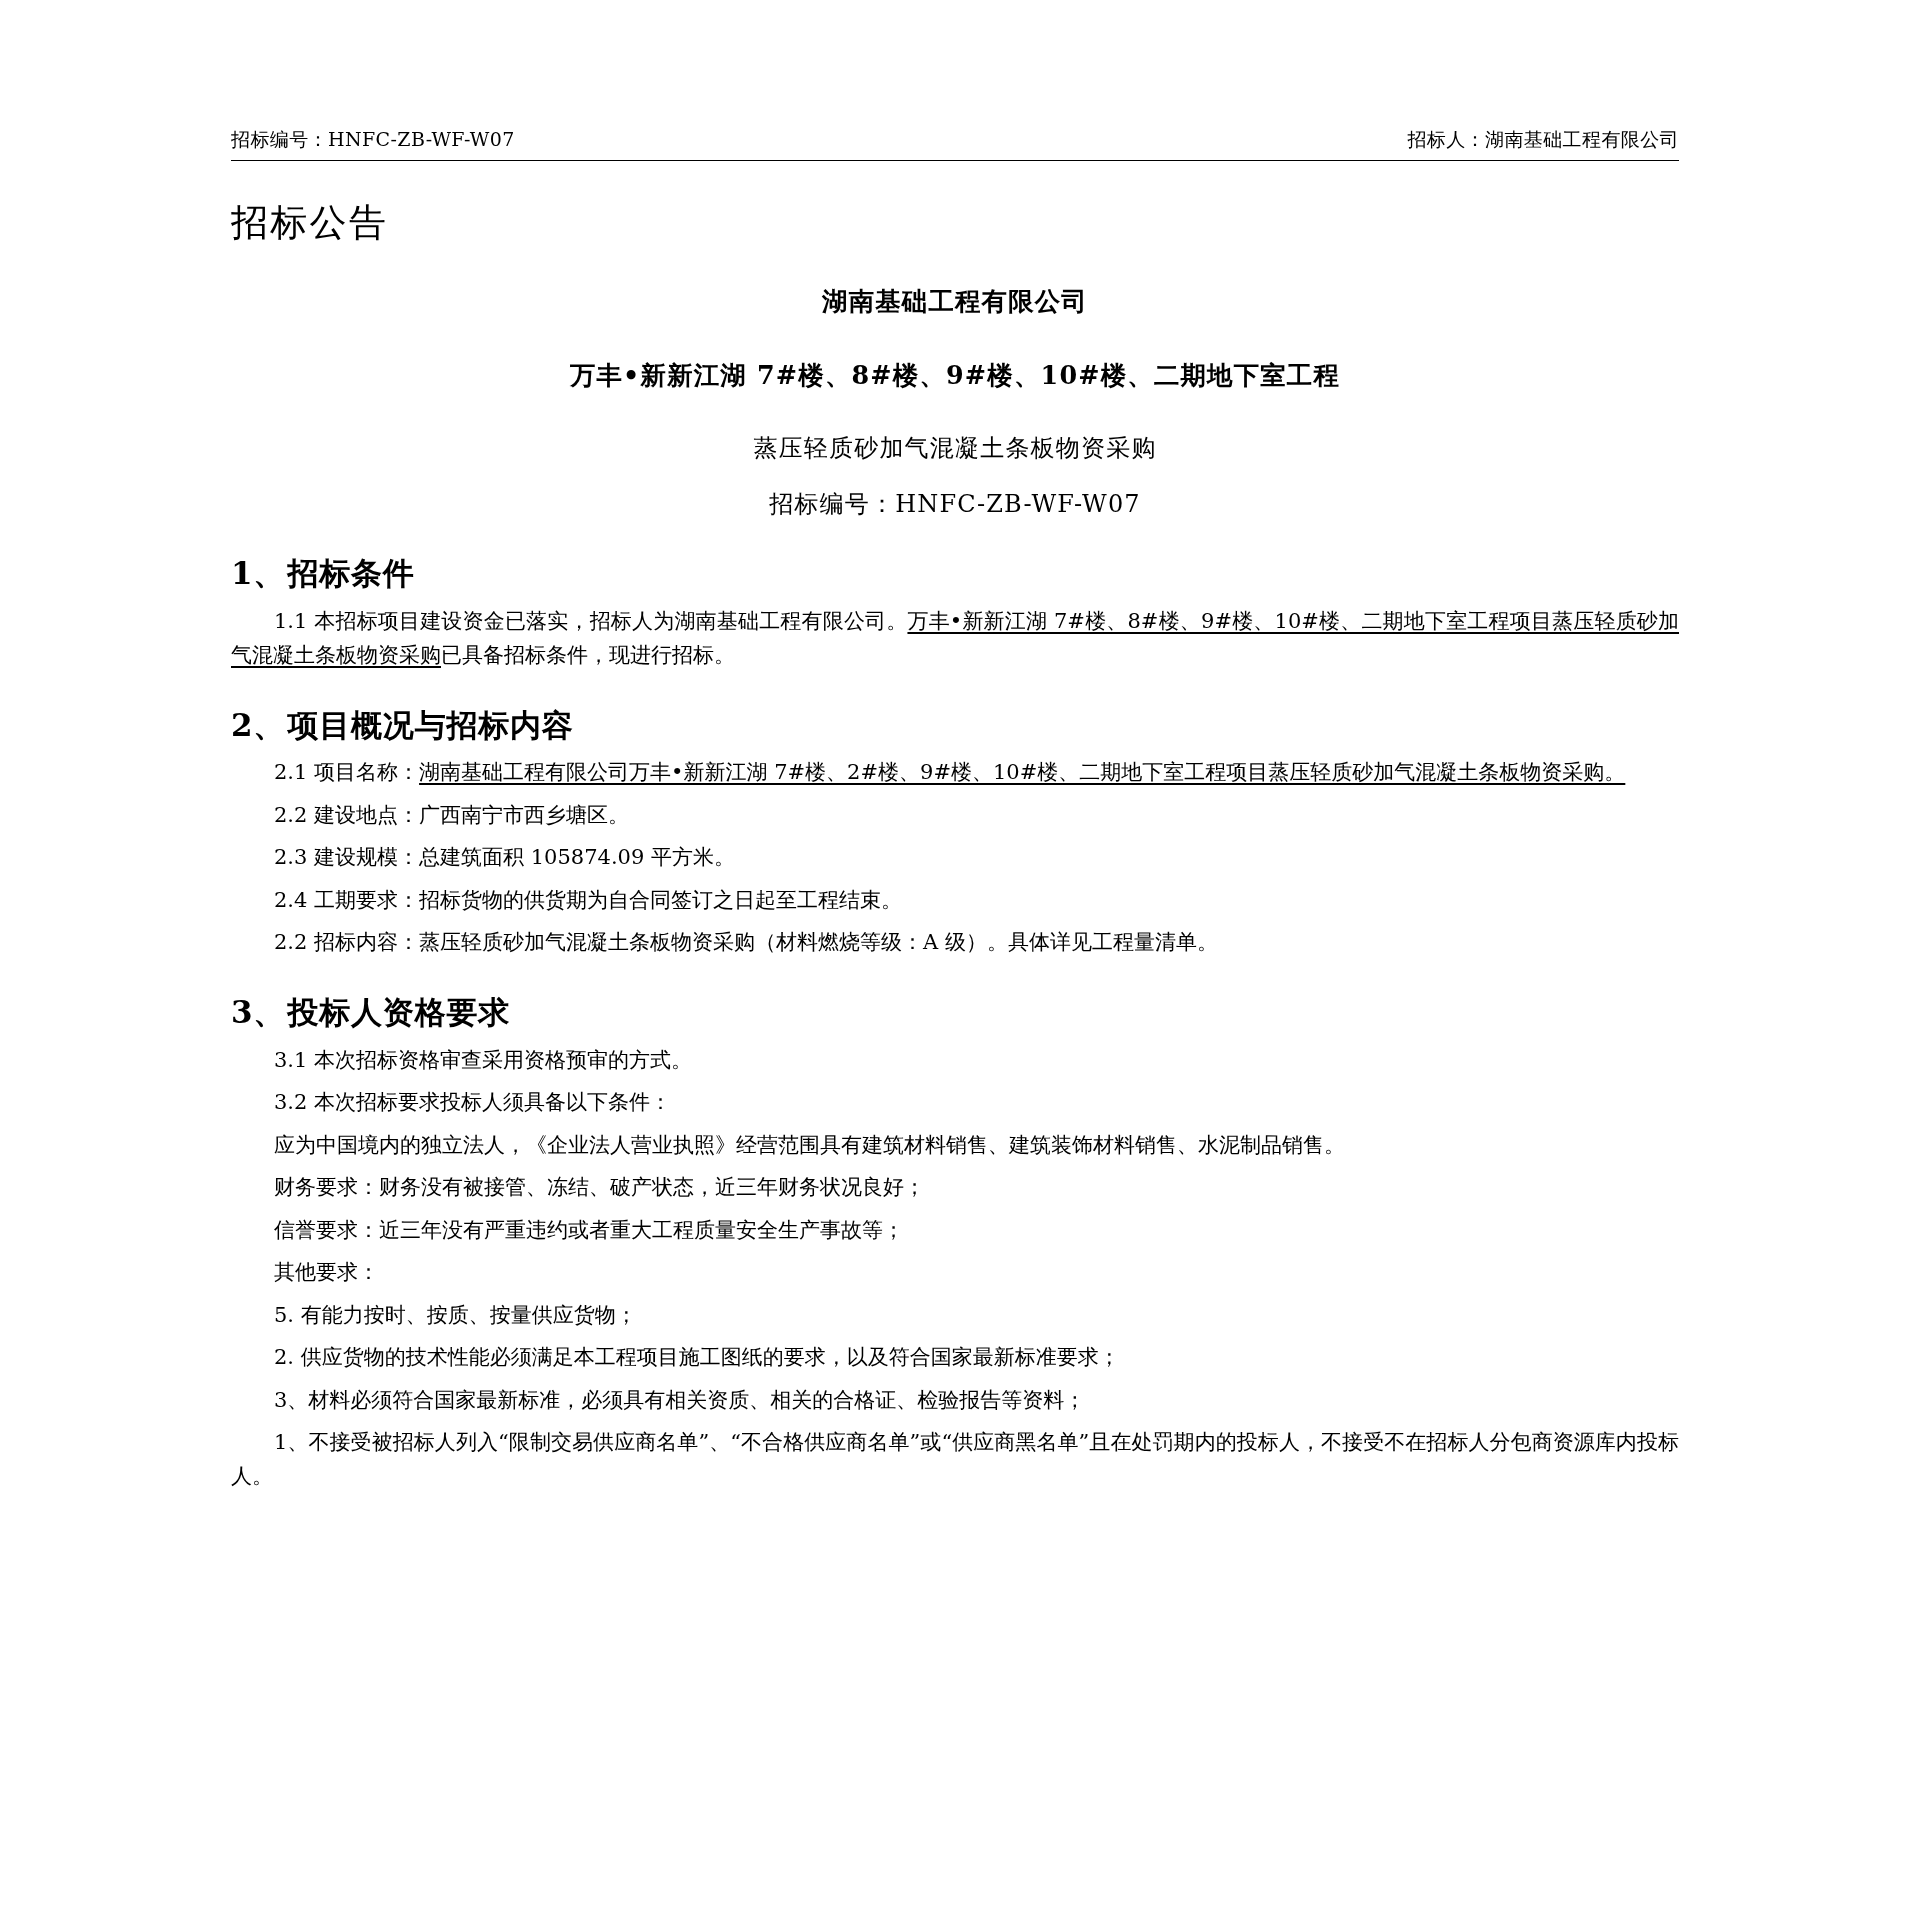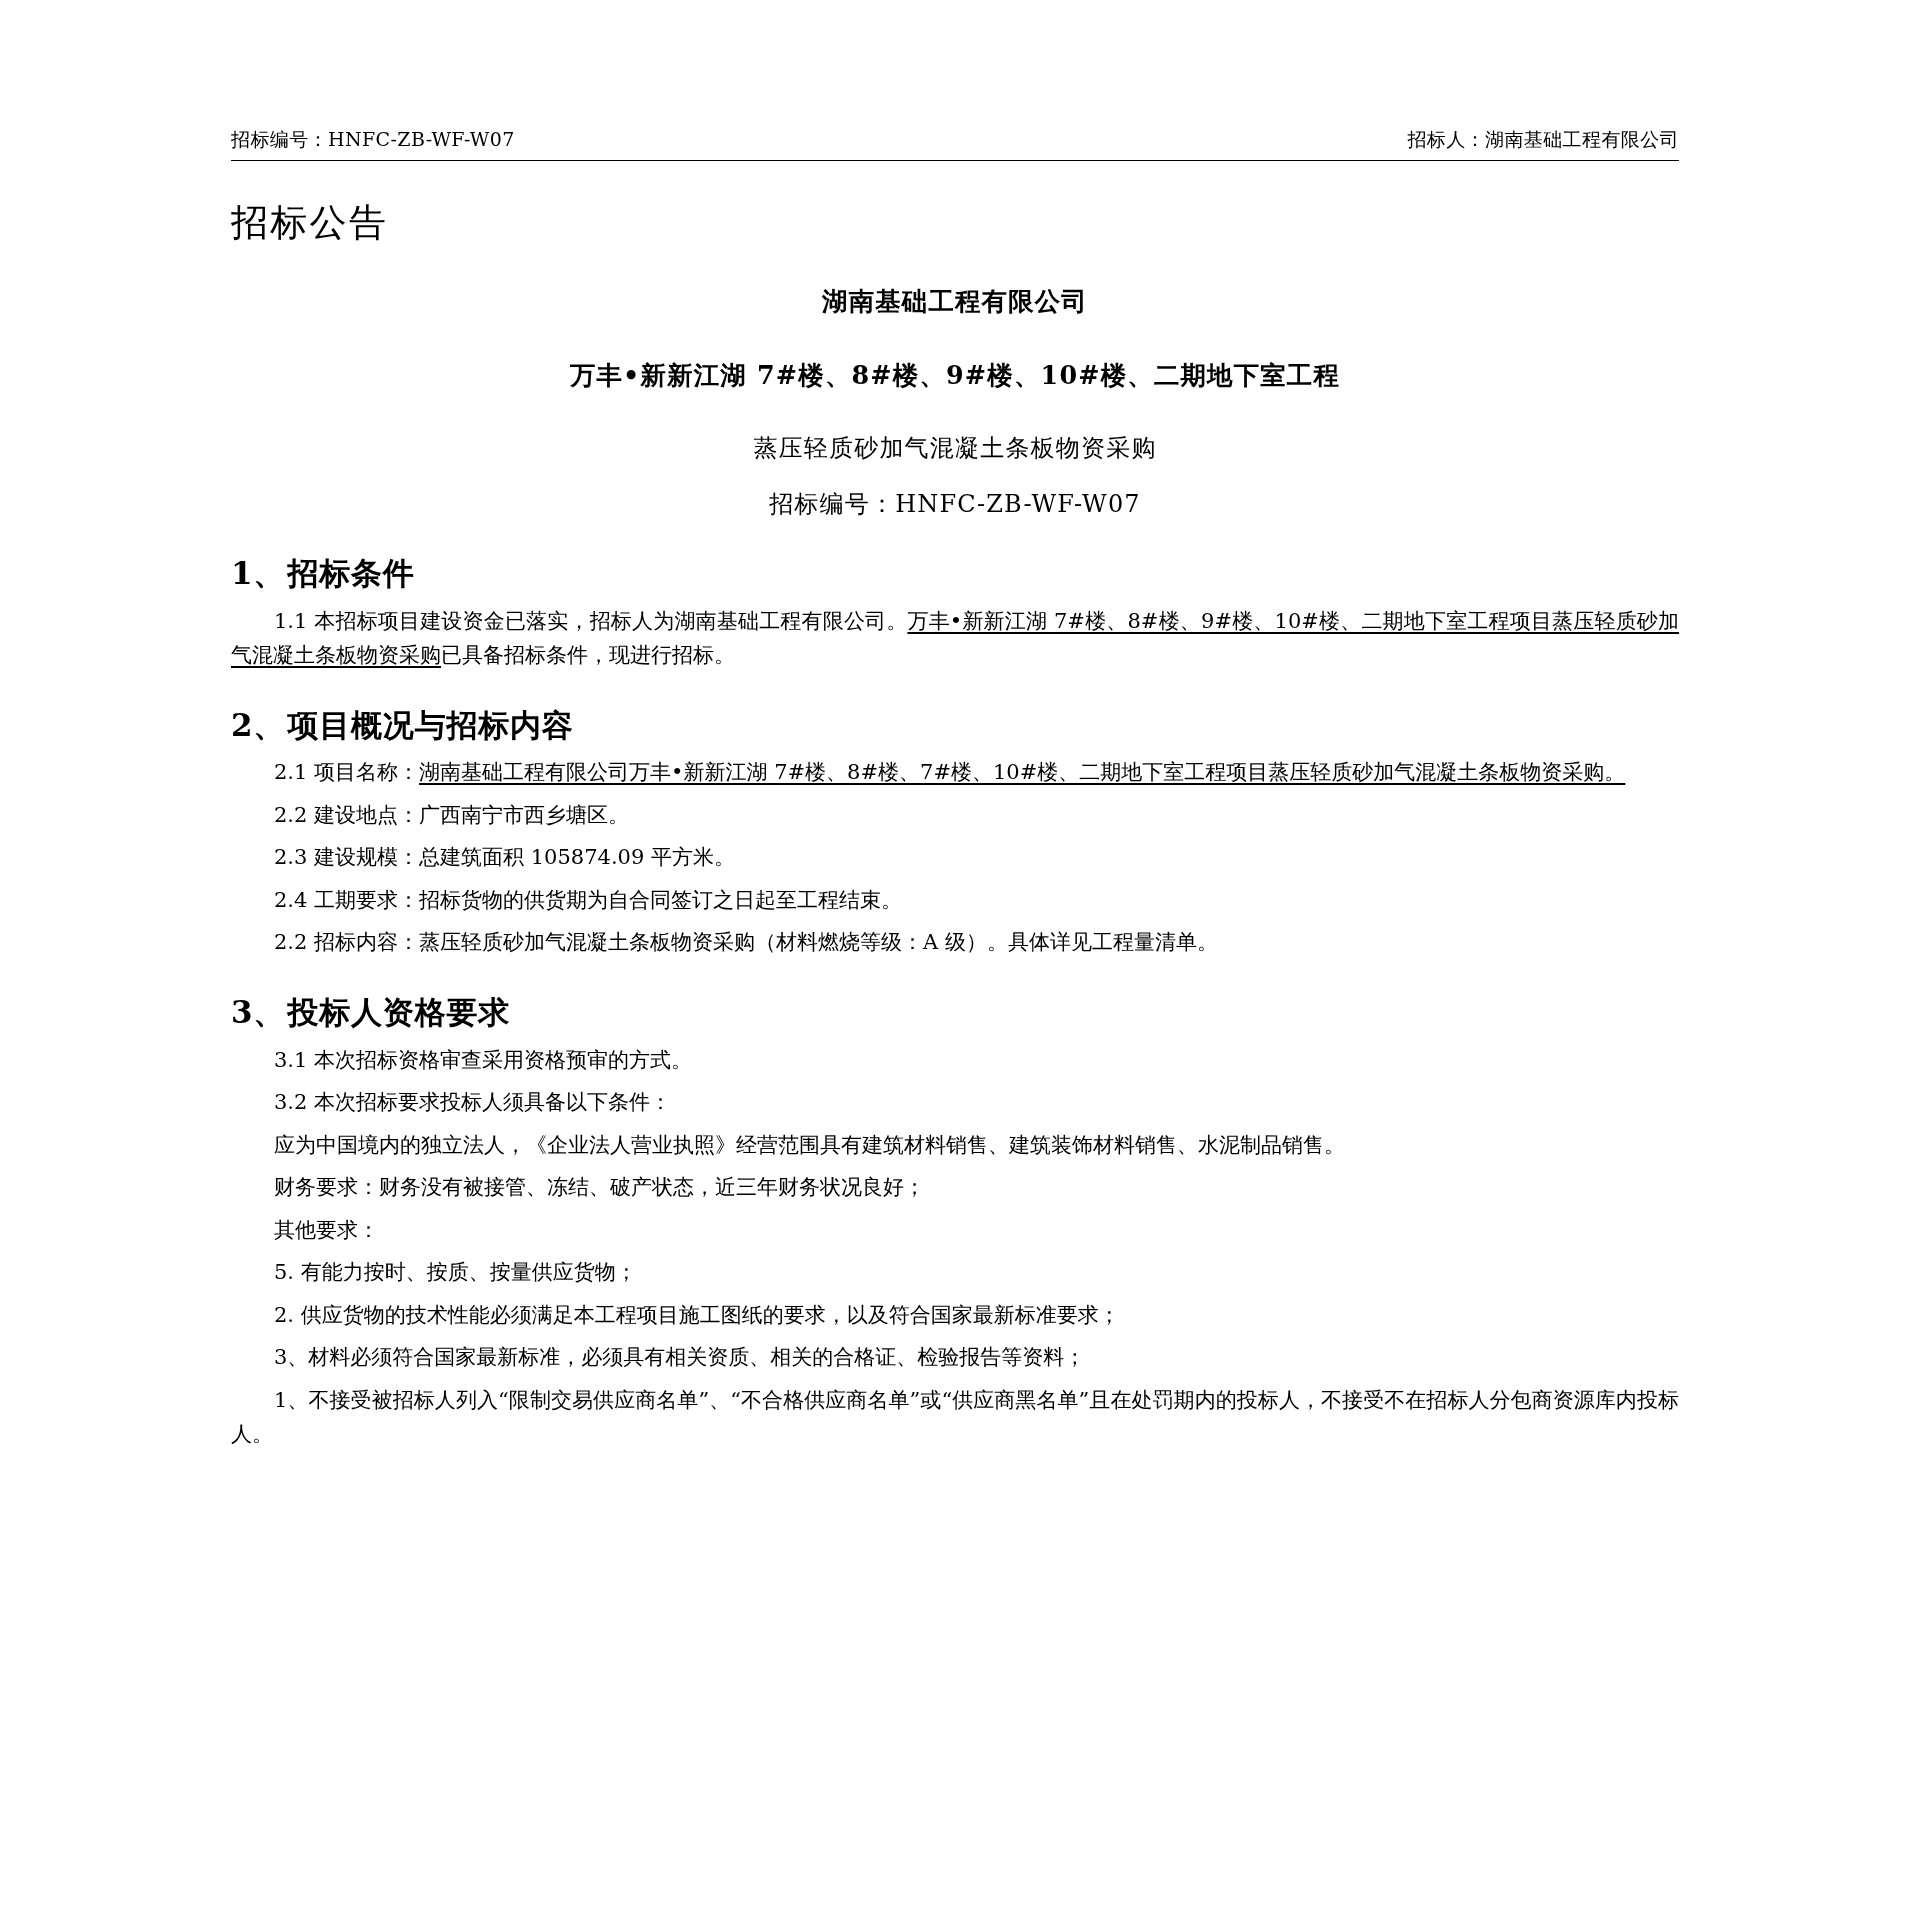--- a/index.html
+++ b/index.html
@@ -104,34 +104,35 @@
       <span class="num">1、</span><span>招标条件</span>
     </h2>
     <p class="para">
       <span>1.1 本招标项目建设资金已落实，招标人为湖南基础工程有限公司。</span><span class="u">万丰•新新江湖 7#楼、8#楼、9#楼、10#楼、二期地下室工程项目蒸压轻质砂加气混凝土条板物资采购</span><span>已具备招标条件，现进行招标。</span>
     </p>
 
     <h2 class="section">
       <span class="num">2、</span><span>项目概况与招标内容</span>
     </h2>
     <p class="para">
-      <span>2.1 项目名称：</span><span class="u">湖南基础工程有限公司万丰•新新江湖 7#楼、8#楼、7#楼、10#楼、二期地下室工程项目蒸压轻质砂加气混凝土条板物资采购。</span>
+      <span>2.1 项目名称：</span><span class="u">湖南基础工程有限公司万丰•新新江湖 7#楼、2#楼、9#楼、10#楼、二期地下室工程项目蒸压轻质砂加气混凝土条板物资采购。</span>
     </p>
     <p class="para">2.2 建设地点：广西南宁市西乡塘区。</p>
     <p class="para">2.3 建设规模：总建筑面积 105874.09 平方米。</p>
     <p class="para">2.4 工期要求：招标货物的供货期为自合同签订之日起至工程结束。</p>
     <p class="para">2.2 招标内容：蒸压轻质砂加气混凝土条板物资采购（材料燃烧等级：A 级）。具体详见工程量清单。</p>
 
     <h2 class="section">
       <span class="num">3、</span><span>投标人资格要求</span>
     </h2>
     <p class="para">3.1 本次招标资格审查采用资格预审的方式。</p>
     <p class="para">3.2 本次招标要求投标人须具备以下条件：</p>
     <p class="para">应为中国境内的独立法人，《企业法人营业执照》经营范围具有建筑材料销售、建筑装饰材料销售、水泥制品销售。</p>
     <p class="para">财务要求：财务没有被接管、冻结、破产状态，近三年财务状况良好；</p>
+    <p class="para">信誉要求：近三年没有严重违约或者重大工程质量安全生产事故等；</p>
     <p class="para">其他要求：</p>
     <p class="para">5. 有能力按时、按质、按量供应货物；</p>
     <p class="para">2. 供应货物的技术性能必须满足本工程项目施工图纸的要求，以及符合国家最新标准要求；</p>
     <p class="para">3、材料必须符合国家最新标准，必须具有相关资质、相关的合格证、检验报告等资料；</p>
     <p class="para">1、不接受被招标人列入“限制交易供应商名单”、“不合格供应商名单”或“供应商黑名单”且在处罚期内的投标人，不接受不在招标人分包商资源库内投标人。</p>
 
   </div>
 
 </div>
 

